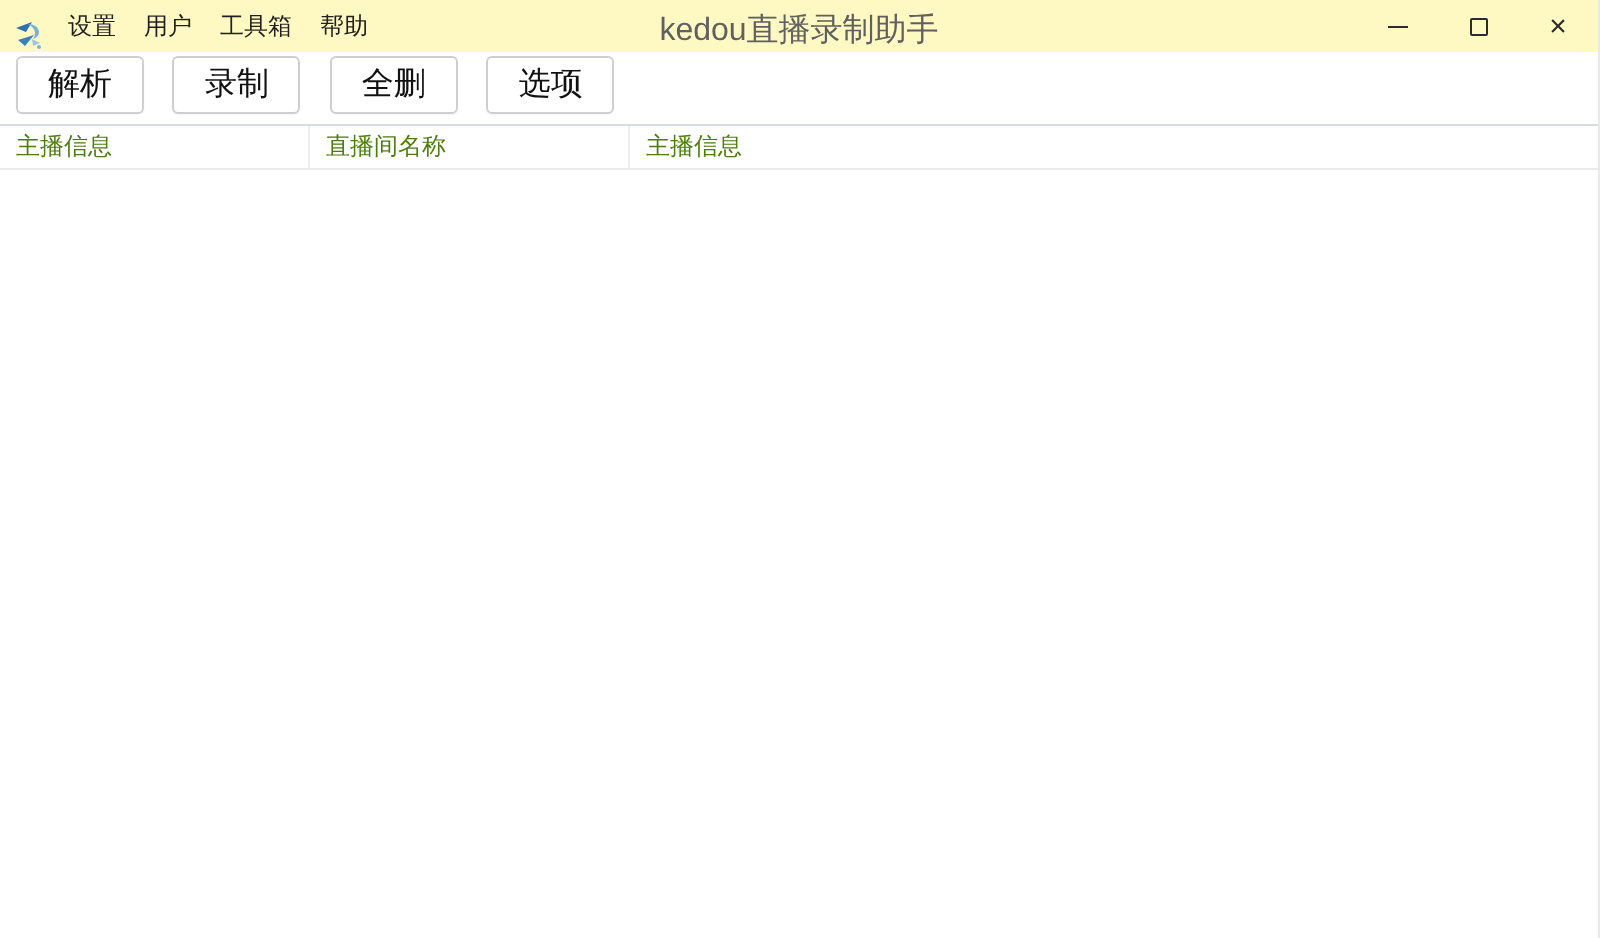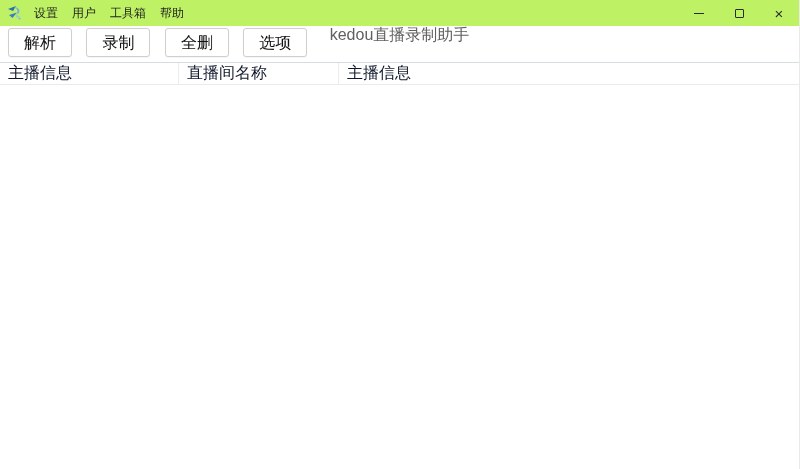--- a/index.html
+++ b/index.html
@@ -13,23 +13,23 @@
     width: 800px; height: 469px;
     background: #ffffff;
     border-right: 1px solid #e9e9e9;
     display: flex; flex-direction: column;
   }
 
   
   .titlebar {
     height: 26px;
     display: flex;
-    align-items: center;
+    align-items: flex-end;
     position: relative;
-    background: #bef264;
+    background: #fef9c3;
     flex: 0 0 auto;
   }
   .app-logo {
     width: 16px; height: 16px;
     margin-left: 7px;
     flex: 0 0 auto;
   }
   .menubar { display: flex; margin-left: 4px; }
   .menu-item {
     font-size: 12px;
@@ -90,28 +90,28 @@
     align-items: center;
     border-top: 1px solid #d7dce0;
     border-bottom: 1px solid #ebebeb;
     flex: 0 0 auto;
   }
   .col {
     height: 100%;
     display: flex;
     align-items: center;
     padding-left: 8px;
-    font-size: 16px;
-    color: #0f172a;
+    font-size: 12px;
+    color: #4d7c0f;
     white-space: nowrap;
     overflow: hidden;
   }
   .col + .col { border-left: 1px solid #ececec; }
   .col-1 { width: 154px; }
-  .col-2 { width: 160px; margin-left: 24px; }
+  .col-2 { width: 160px; }
   .col-3 { width: 160px; }
   .col-4 { width: 160px; }
   .col-5 { flex: 1 1 auto; }
   .list-body { flex: 1 1 auto; background: #ffffff; }
 </style>
 </head>
 <body>
 
 <div class="window">
 

